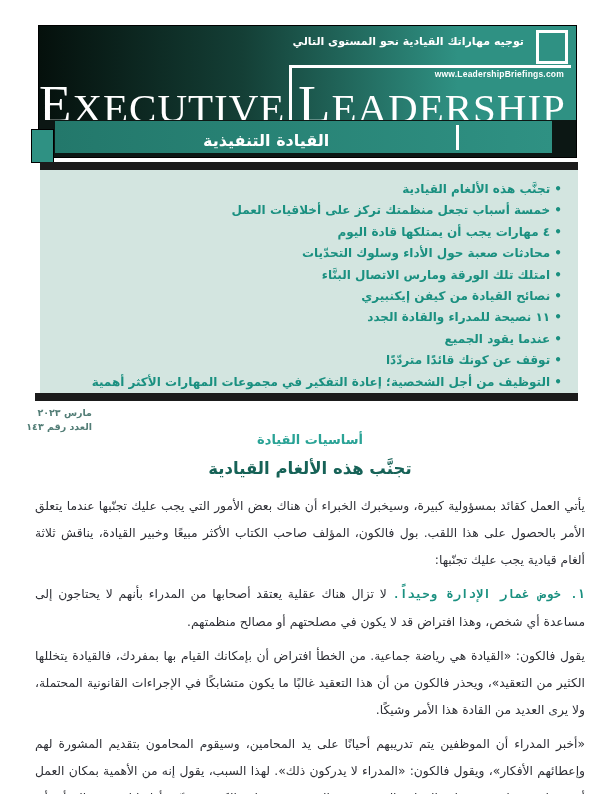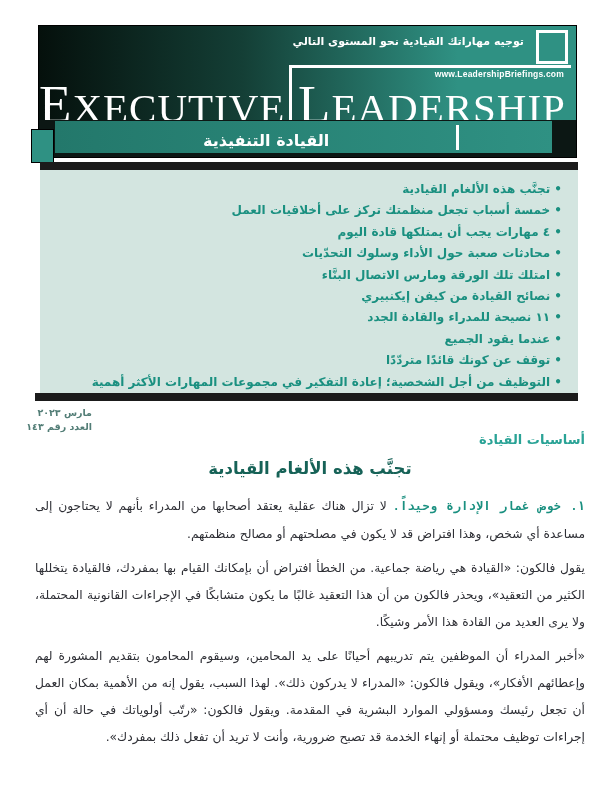--- a/index.html
+++ b/index.html
@@ -59,21 +59,21 @@
   .contents-list li::before { content:"• "; color:var(--contents_text); }
 
   
   .issue-block {
     position:absolute; left:20px; top:406px; width:72px; direction:rtl; text-align:right;
     color:var(--issue_text); font-size:9.5px; font-weight:bold; line-height:14px;
   }
 
   
   .article { position:absolute; left:35px; top:425px; width:550px; direction:rtl; }
-  .article-section { text-align:right; color:var(--section_teal); font-size:13px; font-weight:bold; padding-top:7px; }
+  .article-section { text-align:center; color:var(--section_teal); font-size:13px; font-weight:bold; padding-top:7px; }
   .article-title   { text-align:center; color:var(--title_teal); font-size:16.5px; font-weight:bold; margin-top:12px; }
   .article-body { margin-top:15px; }
   .article-body p {
     color:var(--body_text); font-size:12.3px; line-height:27px;
     text-align:justify; margin-bottom:7px;
   }
   .point-lead { color:var(--contents_text); font-weight:bold;font-family:Liberation Mono, monospace; }
 </style>
 </head>
 <body>
@@ -116,19 +116,20 @@
 
   <div class="issue-block">
     <div>مارس ٢٠٢٣</div>
     <div>العدد رقم ١٤٣</div>
   </div>
 
   <div class="article">
     <div class="article-section">أساسيات القيادة</div>
     <h1 class="article-title">تجنَّب هذه الألغام القيادية</h1>
     <div class="article-body">
+      <p>يأتي العمل كقائد بمسؤولية كبيرة، وسيخبرك الخبراء أن هناك بعض الأمور التي يجب عليك تجنّبها عندما يتعلق الأمر بالحصول على هذا اللقب. بول فالكون، المؤلف صاحب الكتاب الأكثر مبيعًا وخبير القيادة، يناقش ثلاثة ألغام قيادية يجب عليك تجنّبها:</p>
       <p><span class="point-lead">١. خوض غمار الإدارة وحيداً.</span> <span>لا تزال هناك عقلية يعتقد أصحابها من المدراء بأنهم لا يحتاجون إلى مساعدة أي شخص، وهذا افتراض قد لا يكون في مصلحتهم أو مصالح منظمتهم.</span></p>
       <p>يقول فالكون: «القيادة هي رياضة جماعية. من الخطأ افتراض أن بإمكانك القيام بها بمفردك، فالقيادة يتخللها الكثير من التعقيد»، ويحذر فالكون من أن هذا التعقيد غالبًا ما يكون متشابكًا في الإجراءات القانونية المحتملة، ولا يرى العديد من القادة هذا الأمر وشيكًا.</p>
       <p>«أخبر المدراء أن الموظفين يتم تدريبهم أحيانًا على يد المحامين، وسيقوم المحامون بتقديم المشورة لهم وإعطائهم الأفكار»، ويقول فالكون: «المدراء لا يدركون ذلك». لهذا السبب، يقول إنه من الأهمية بمكان العمل أن تجعل رئيسك ومسؤولي الموارد البشرية في المقدمة. ويقول فالكون: «رتّب أولوياتك في حالة أن أي إجراءات توظيف محتملة أو إنهاء الخدمة قد تصبح ضرورية، وأنت لا تريد أن تفعل ذلك بمفردك».</p>
     </div>
   </div>
 
 </div>
 
 </body></html>

